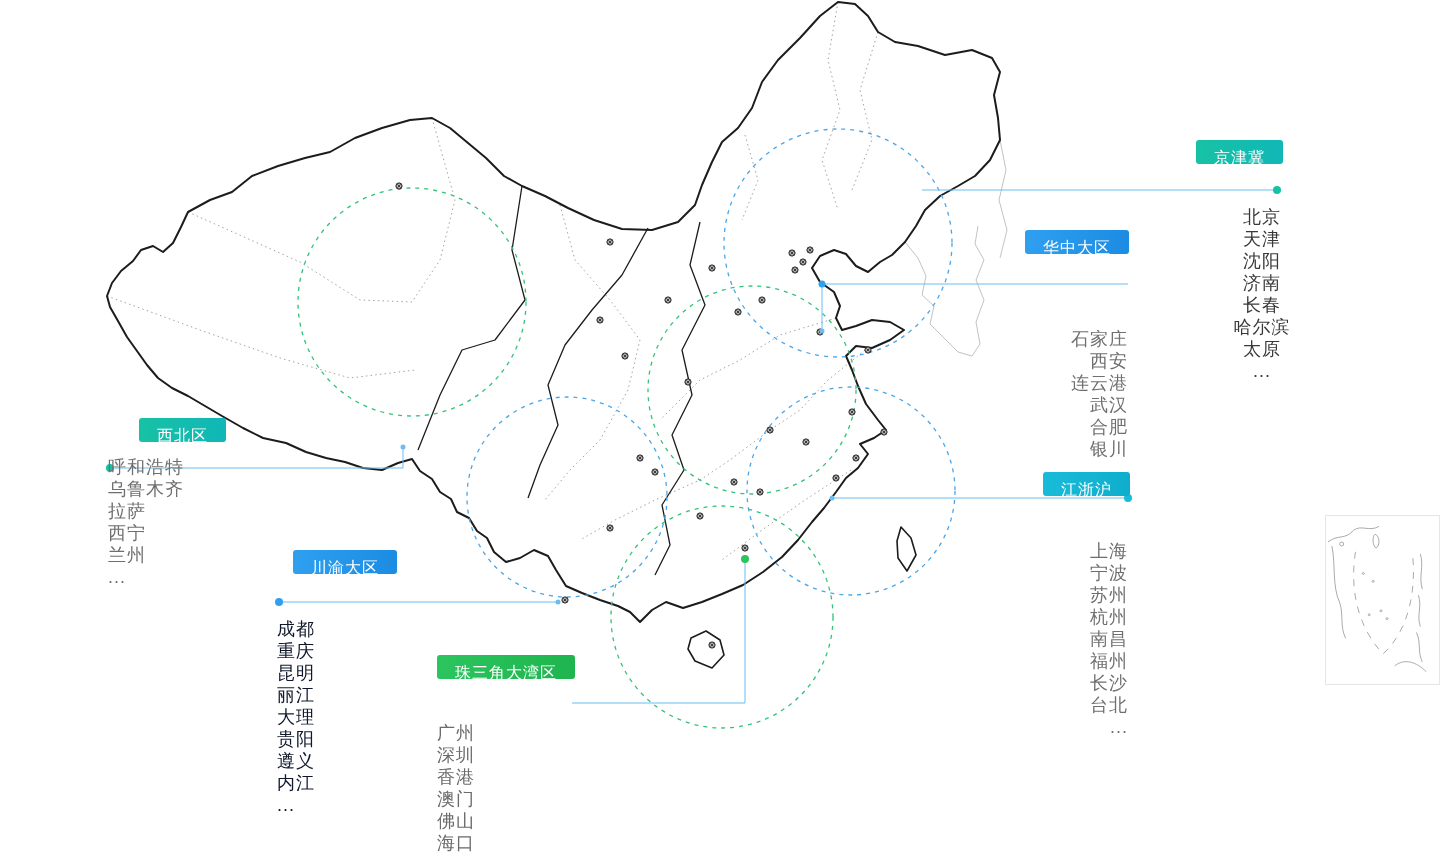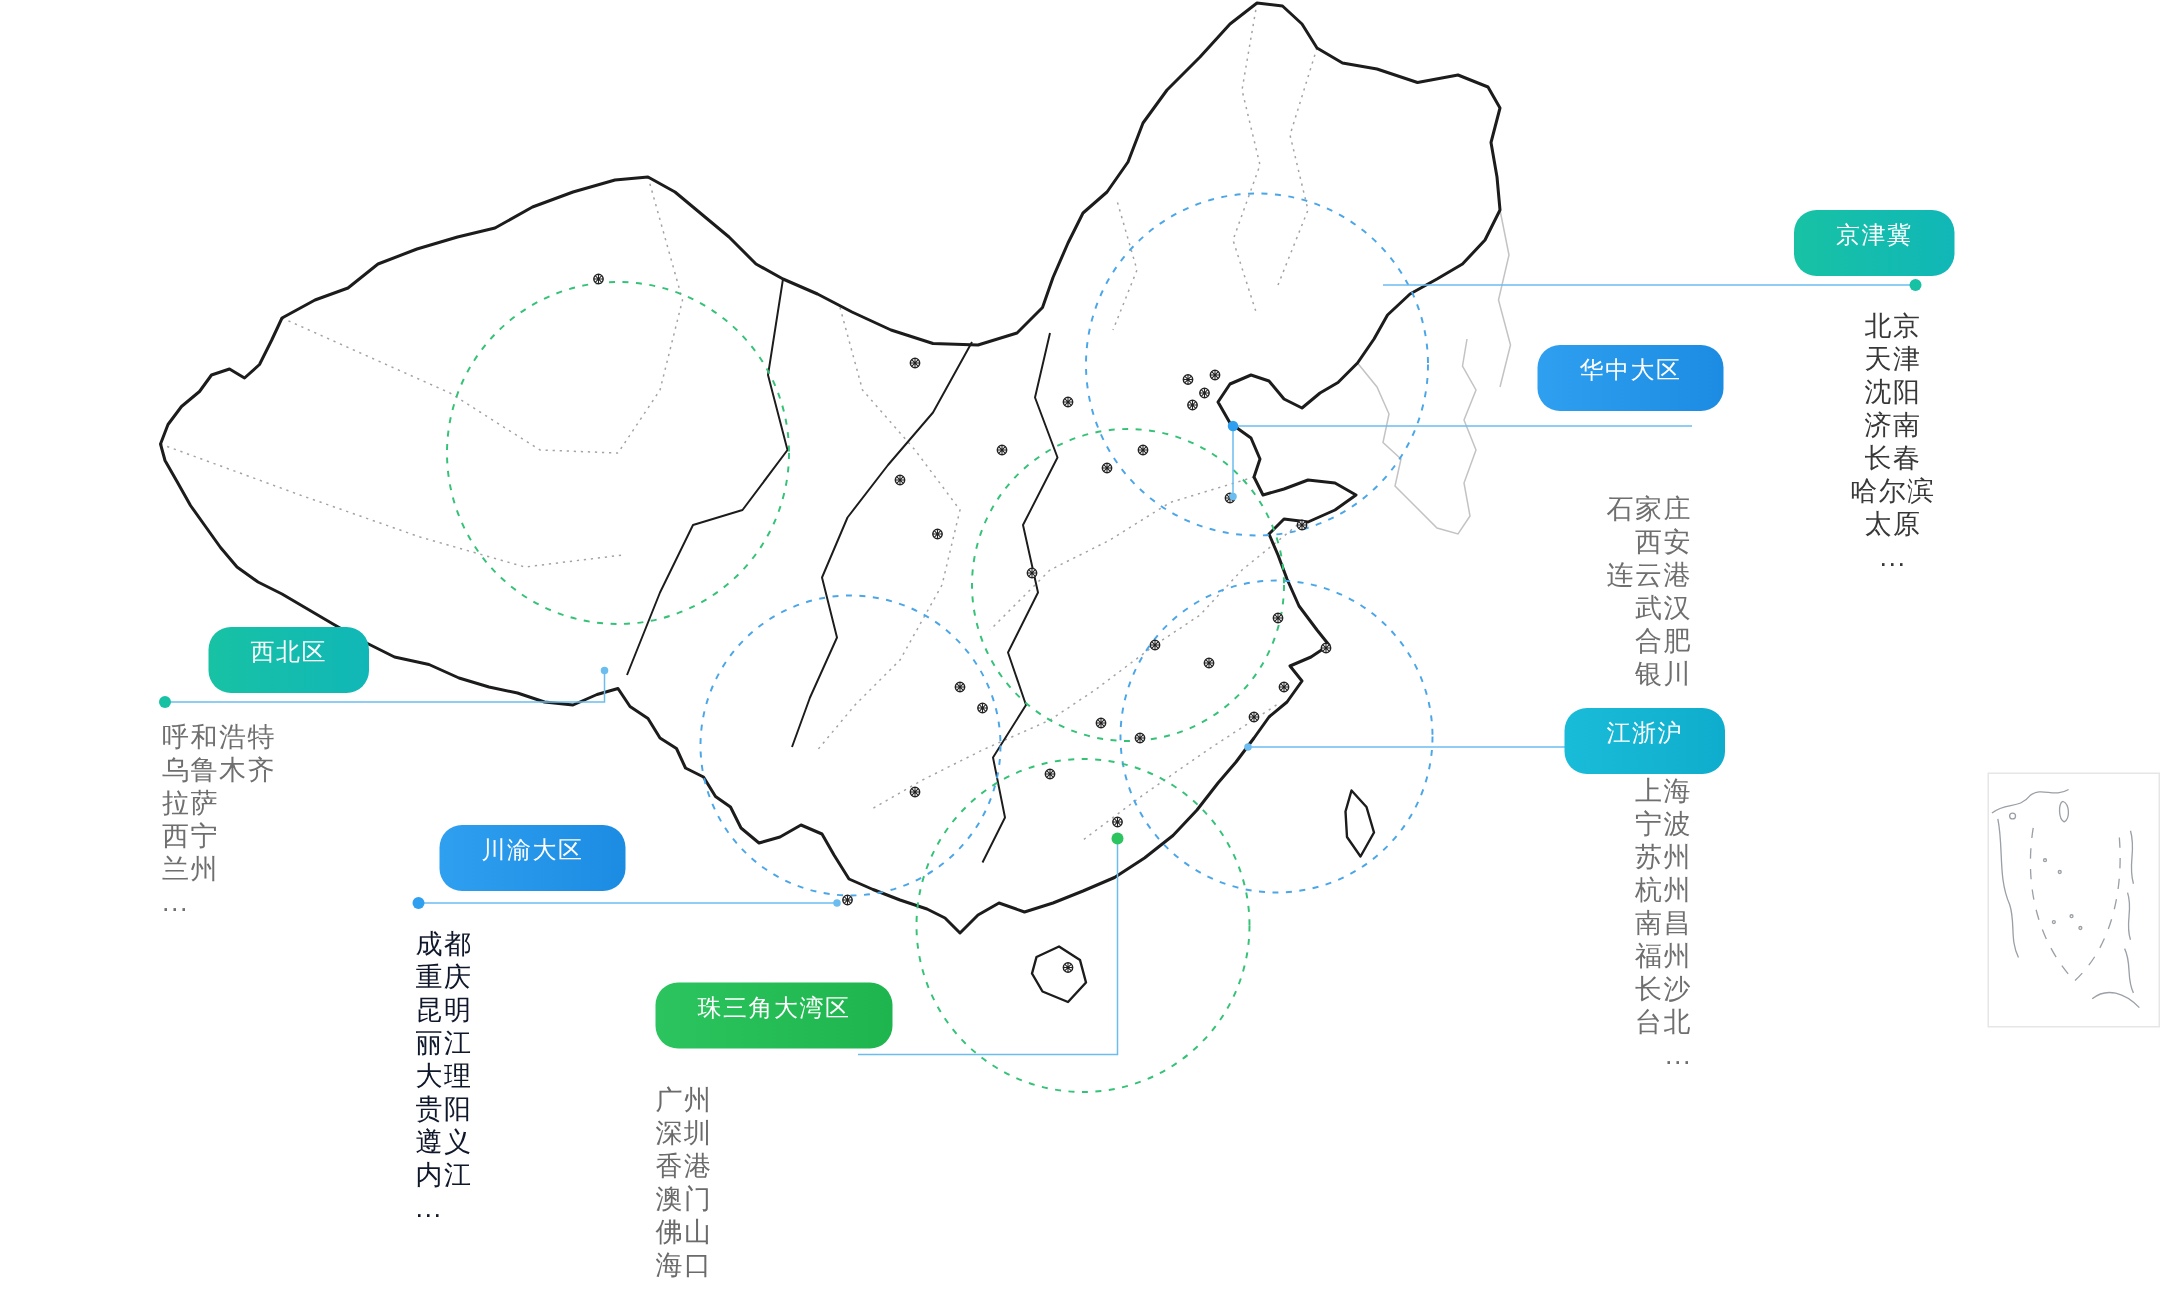--- a/index.html
+++ b/index.html
@@ -1,20 +1,20 @@
 <!DOCTYPE html>
 <html><head>
 <meta charset="utf-8">
 <style>
   html,body{margin:0;padding:0;background:#fff;}
   .stage{position:relative;width:1440px;height:868px;overflow:hidden;background:#fff;
          font-family:"Liberation Sans","DejaVu Sans",sans-serif;}
   svg.map{position:absolute;left:0;top:0;width:1440px;height:868px;}
   .region{position:absolute;}
-  .region-btn{display:inline-block;height:44px;line-height:36px;padding:0 28px;border-radius:15px;
+  .region-btn{display:inline-block;height:24px;line-height:36px;padding:0 18px;border-radius:3px;
               color:#fff;font-size:16px;letter-spacing:1px;cursor:pointer;white-space:nowrap;}
   .city-list{position:absolute;margin:0;padding:0;list-style:none;font-size:18px;line-height:22px;
              letter-spacing:1px;white-space:nowrap;}
   .al-left{text-align:left;}
   .al-right{text-align:right;margin-top:32px;}
   .al-center{text-align:center;}
   .inset{position:absolute;left:1325px;top:515px;width:115px;height:170px;background:#fff;
          border:1px solid #e6e6e6;box-sizing:border-box;}
   .inset svg{width:100%;height:100%;display:block;}
 </style>
@@ -148,21 +148,21 @@
       <li>西安</li>
       <li>连云港</li>
       <li>武汉</li>
       <li>合肥</li>
       <li>银川</li>
     </ul>
 
   <div class="region" style="left:108px;top:418px;margin-left:31px;">
     <div class="region-btn" style="background: linear-gradient(90deg, rgb(23, 194, 164), rgb(16, 183, 183));">西北区</div>
   </div>
-  <ul class="city-list al-left" style="left: 108px; top: 480px; color: rgb(111, 111, 111);">
+  <ul class="city-list al-left" style="left: 108px; top: 456px; color: rgb(111, 111, 111);">
       <li>呼和浩特</li>
       <li>乌鲁木齐</li>
       <li>拉萨</li>
       <li>西宁</li>
       <li>兰州</li>
       <li>...</li>
     </ul>
 
   <div class="region" style="left:293px;top:550px;">
     <div class="region-btn" style="background: linear-gradient(90deg, rgb(47, 159, 240), rgb(27, 140, 226));">川渝大区</div>
@@ -188,21 +188,21 @@
       <li>香港</li>
       <li>澳门</li>
       <li>佛山</li>
       <li>海口</li>
       <li>...</li>
     </ul>
 
   <div class="region" style="left:1043px;top:448px;">
     <div class="region-btn" style="background: linear-gradient(90deg, rgb(25, 188, 216), rgb(15, 173, 205)); margin-top: 24px;">江浙沪</div>
   </div>
-  <ul class="city-list al-right" style="left: 1000px; top: 484px; width: 128px; color: rgb(111, 111, 111);">
+  <ul class="city-list al-right" style="left: 1000px; top: 508px; width: 128px; color: rgb(111, 111, 111);">
       <li>上海</li>
       <li>宁波</li>
       <li>苏州</li>
       <li>杭州</li>
       <li>南昌</li>
       <li>福州</li>
       <li>长沙</li>
       <li>台北</li>
       <li>...</li>
     </ul>

